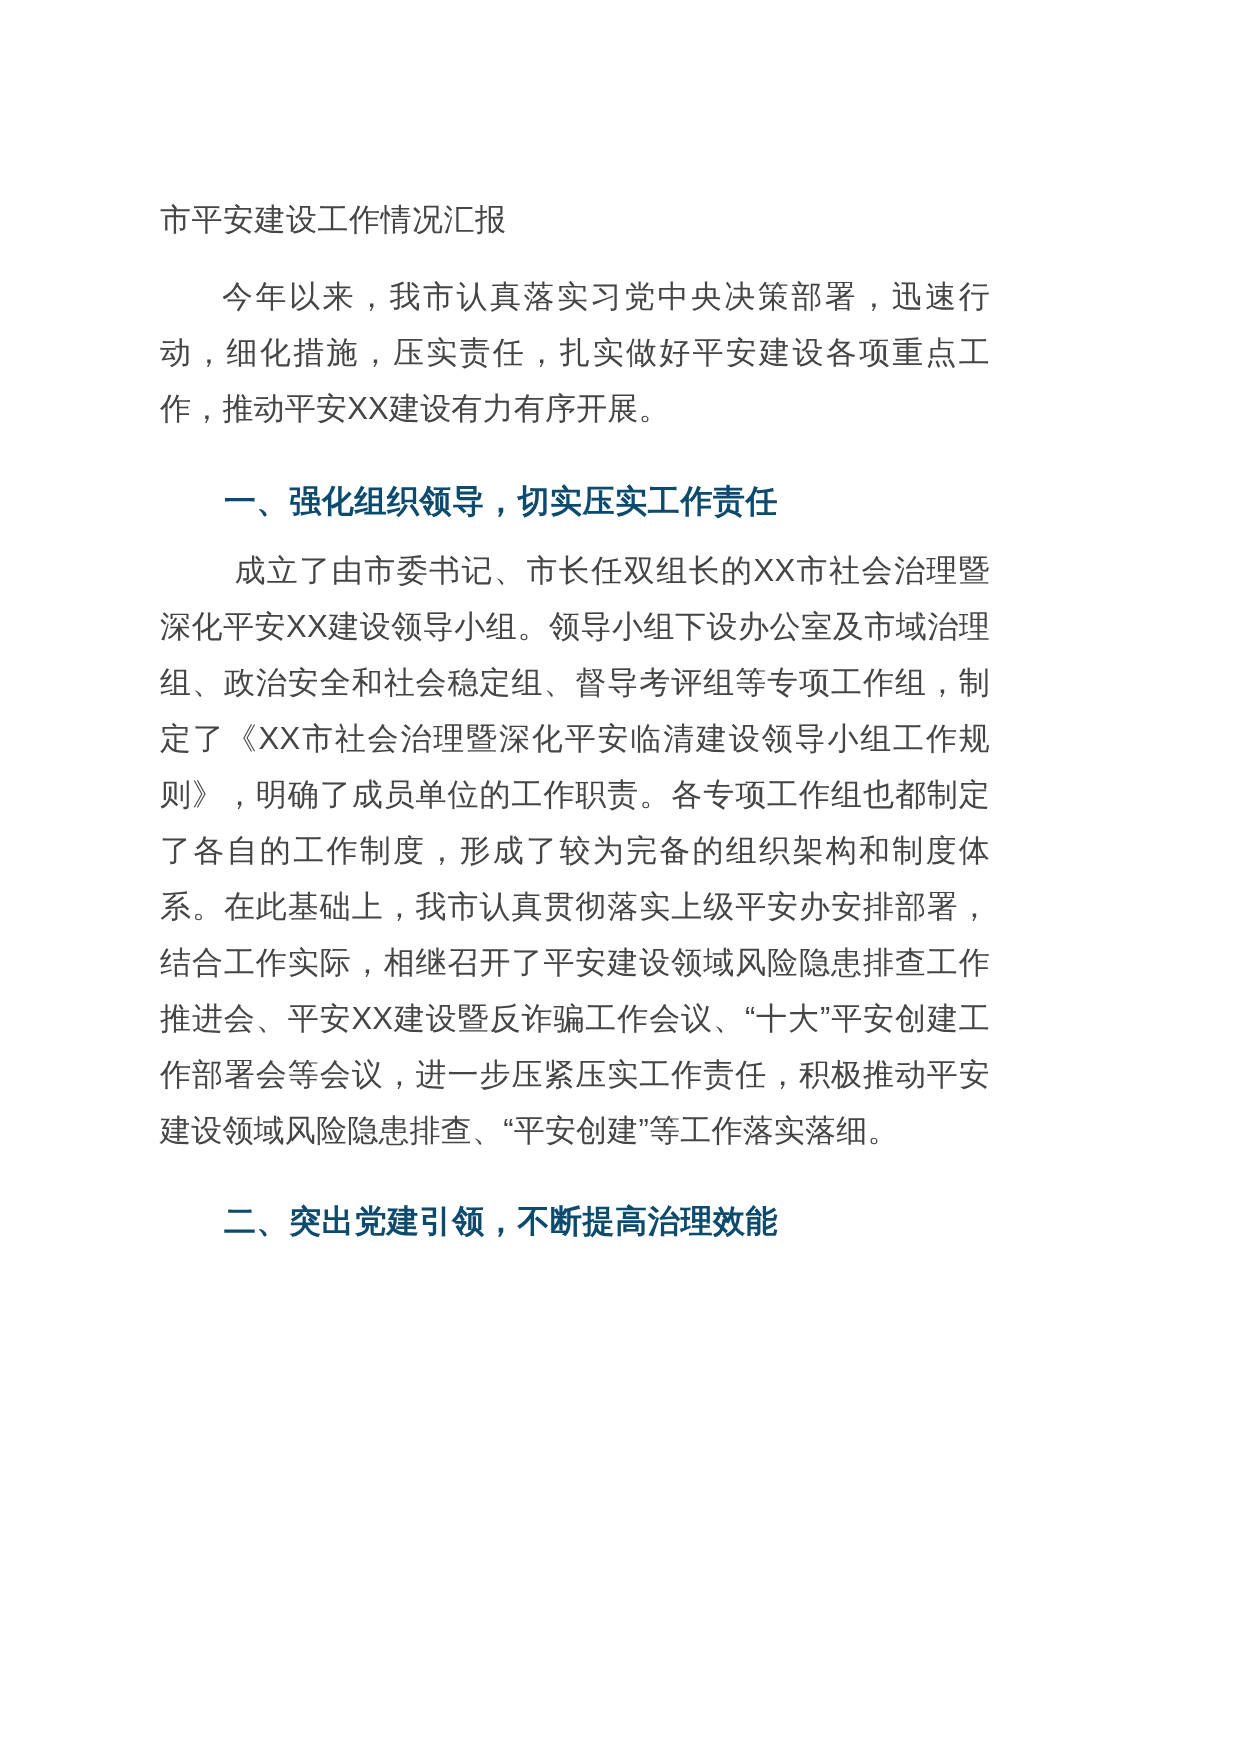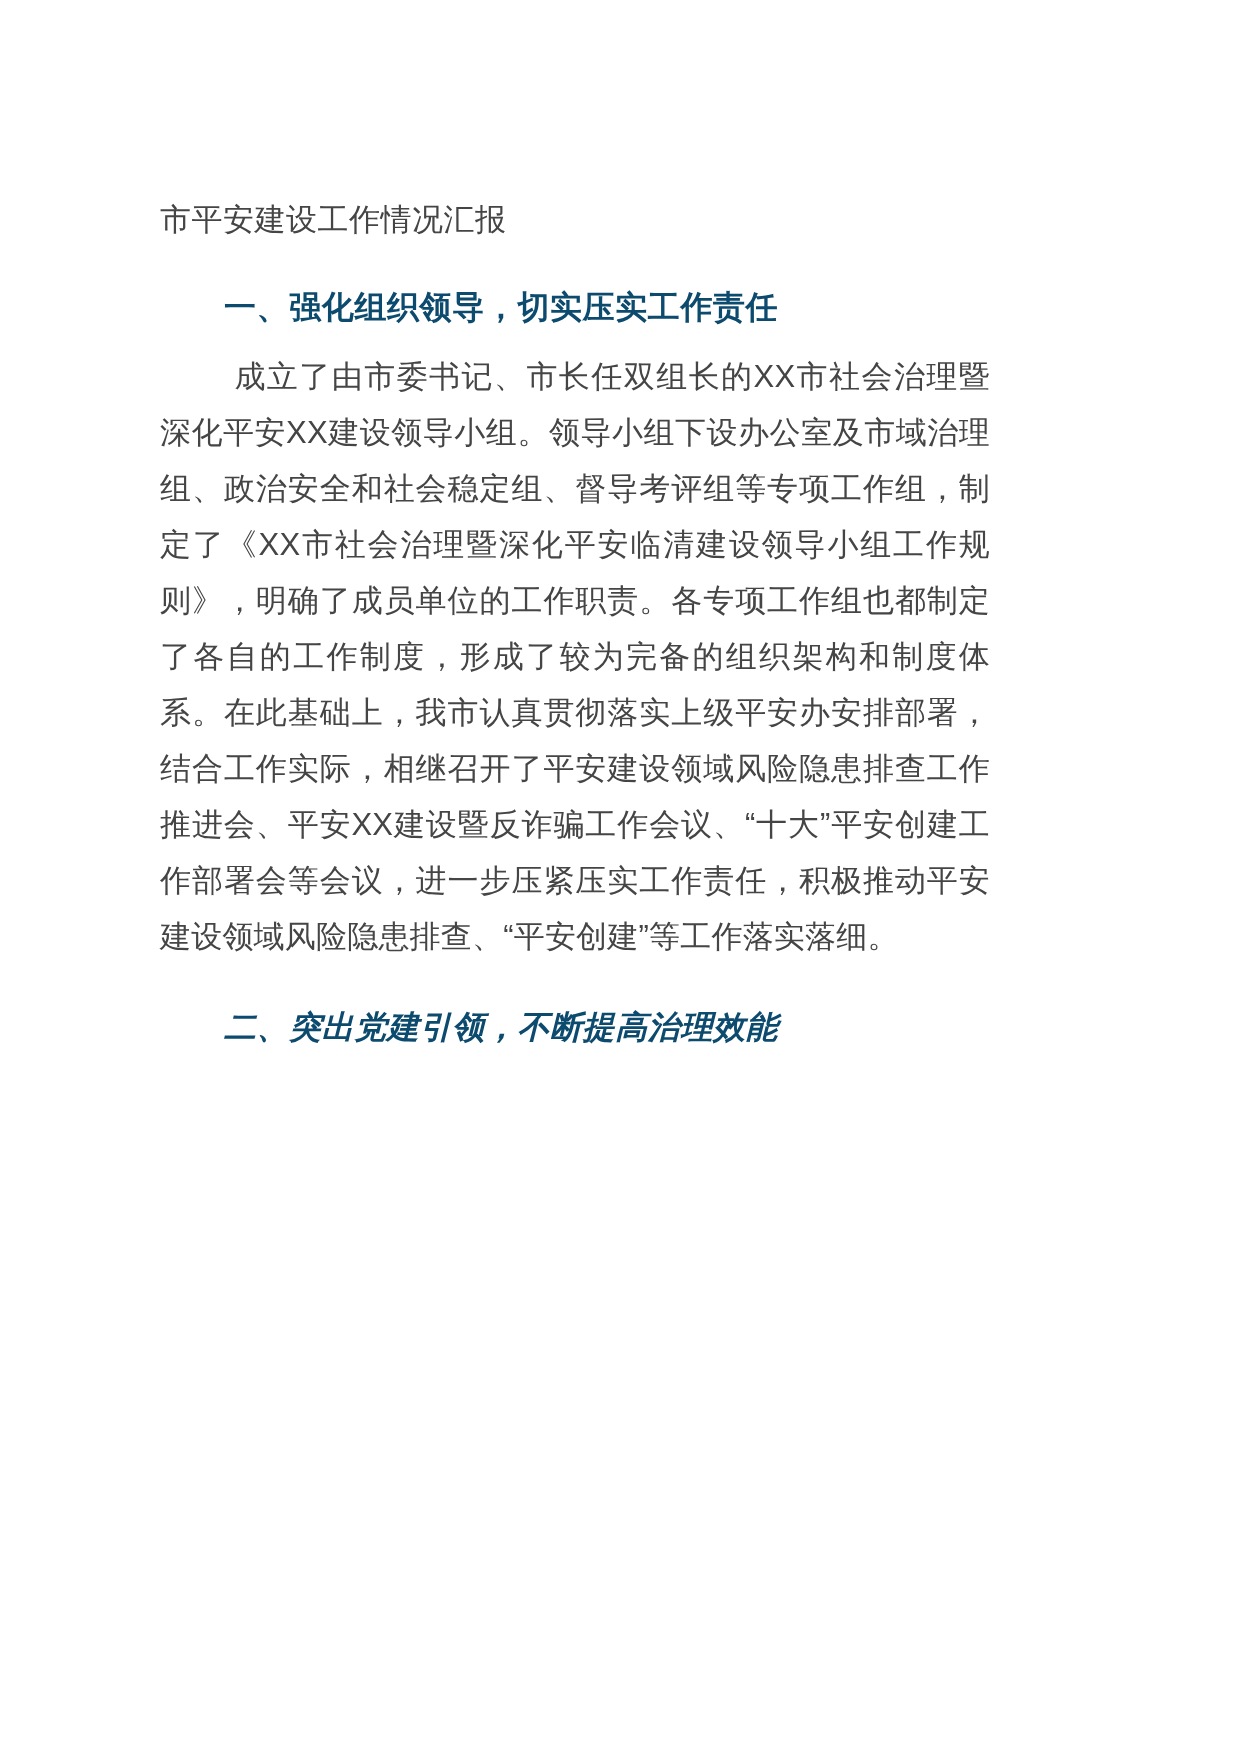--- a/index.html
+++ b/index.html
@@ -62,31 +62,31 @@
     letter-spacing: 0.6px;
     margin: 0;
     text-indent: 2em;
     text-align: left;
   }
   .heading-1 {
     margin-top: 36px;
   }
   .heading-2 {
     margin-top: 34px;
-    font-style: italic;
   }
 </style>
 </head>
 <body>
 
 <div class="page">
   <div class="content">
 
     <h1 class="doc-title">市平安建设工作情况汇报</h1>
 
+    <p class="para para-intro">今年以来，我市认真落实习党中央决策部署，迅速行动，细化措施，压实责任，扎实做好平安建设各项重点工作，推动平安XX建设有力有序开展。</p>
 
     <h2 class="heading heading-1">一、强化组织领导，切实压实工作责任</h2>
 
     <p class="para para-body">成立了由市委书记、市长任双组长的XX市社会治理暨深化平安XX建设领导小组。领导小组下设办公室及市域治理组、政治安全和社会稳定组、督导考评组等专项工作组，制定了《XX市社会治理暨深化平安临清建设领导小组工作规则》，明确了成员单位的工作职责。各专项工作组也都制定了各自的工作制度，形成了较为完备的组织架构和制度体系。在此基础上，我市认真贯彻落实上级平安办安排部署，结合工作实际，相继召开了平安建设领域风险隐患排查工作推进会、平安XX建设暨反诈骗工作会议、“十大”平安创建工作部署会等会议，进一步压紧压实工作责任，积极推动平安建设领域风险隐患排查、“平安创建”等工作落实落细。</p>
 
     <h2 class="heading heading-2">二、突出党建引领，不断提高治理效能</h2>
 
   </div>
 </div>
 

